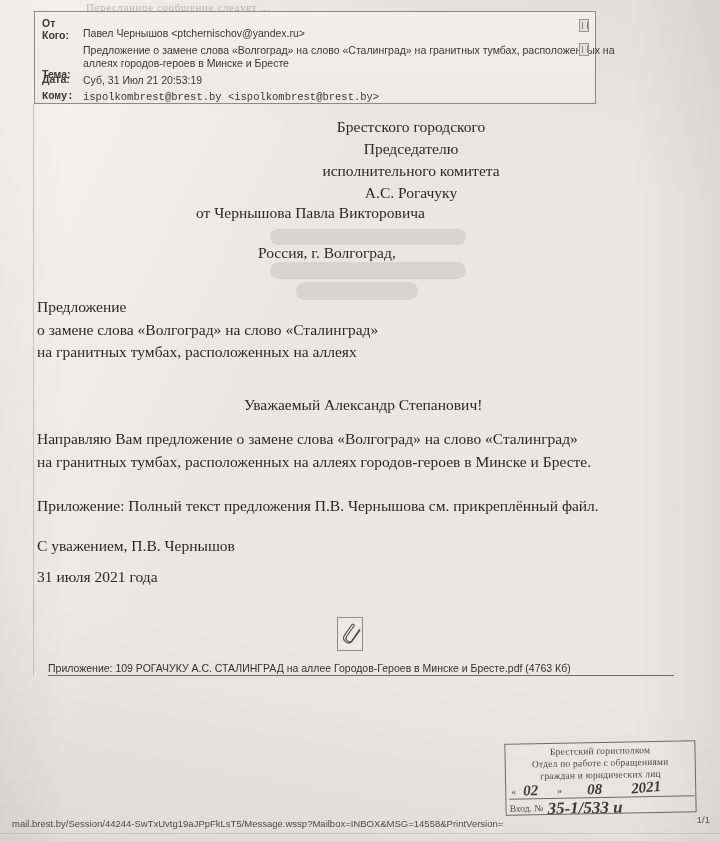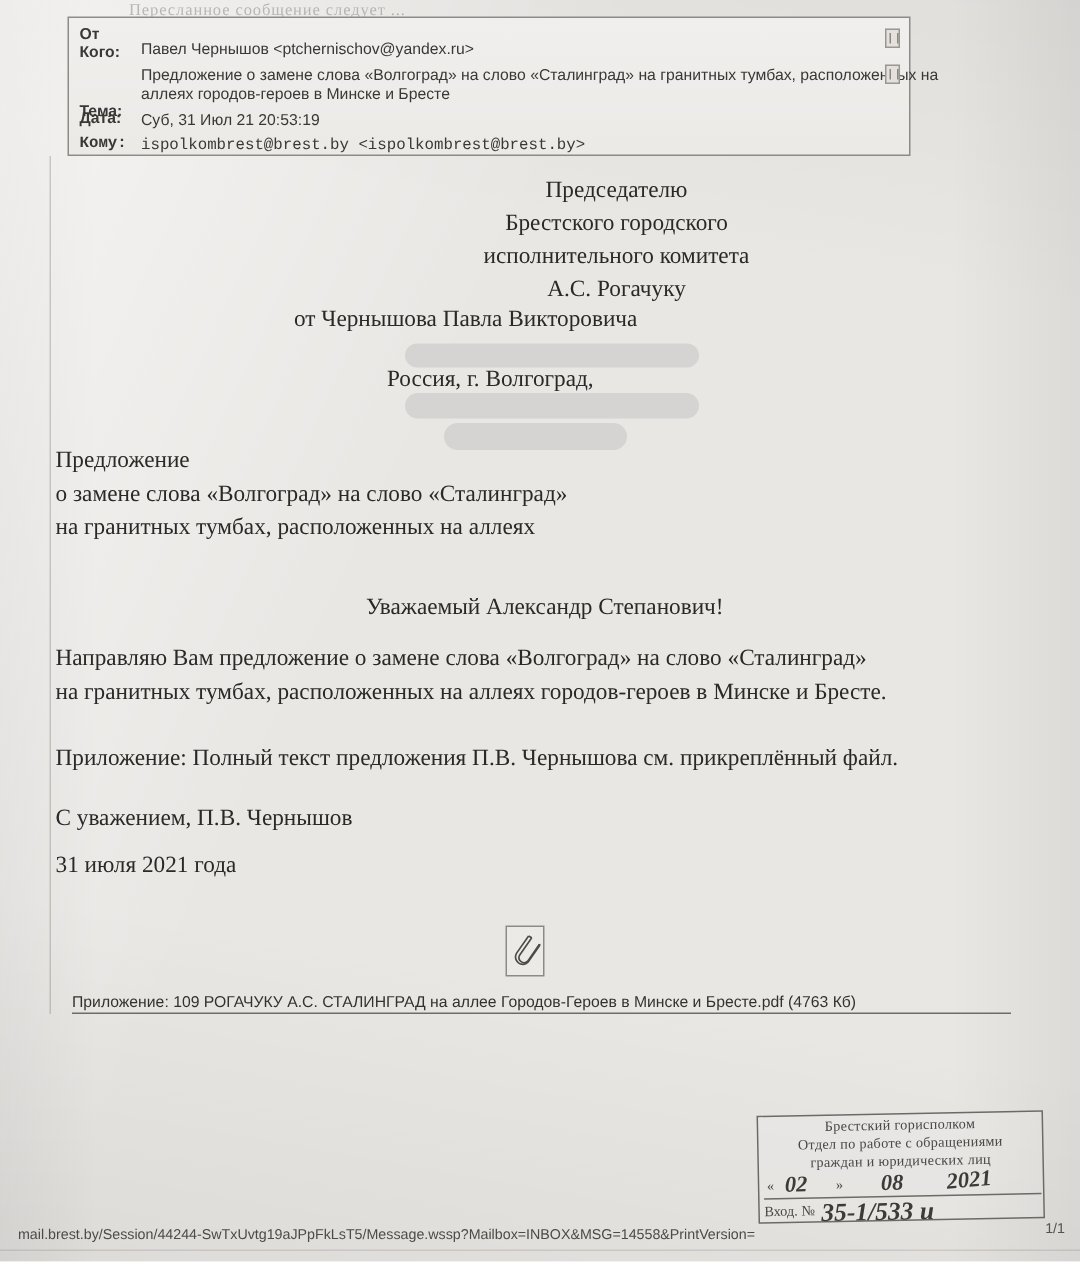--- a/index.html
+++ b/index.html
@@ -32,21 +32,21 @@
     font-family: "Liberation Serif", serif;
     font-size: 11px;
     letter-spacing: 0.6px;
     color: rgba(120,116,112,0.45);
     white-space: nowrap;
   }
 
   
   .mail-head {
     position: absolute;
-    left: 45px;
+    left: 34px;
     top: 11px;
     width: 562px;
     height: 93px;
     border: 1px solid #8e8b87;
     background: linear-gradient(180deg, #f1efed 0%, #eceae7 100%);
     box-sizing: border-box;
   }
   .head-row {
     position: absolute;
     display: flex;
@@ -295,22 +295,22 @@
     </div>
 
     <div class="head-icon i1"></div>
     <div class="head-icon i2"></div>
   </div>
 
   <div class="letter">
     <div class="edge-line"></div>
 
     <div class="addr">
+      <div>Брестского городского</div>
       <div>Председателю</div>
-      <div>Брестского городского</div>
       <div>исполнительного комитета</div>
       <div>А.С. Рогачуку</div>
     </div>
 
     <div class="from-line">от Чернышова Павла Викторовича</div>
 
     <div class="redact r1"></div>
     <div class="addr-city">Россия, г. Волгоград,</div>
     <div class="redact r2"></div>
     <div class="redact r3"></div>

